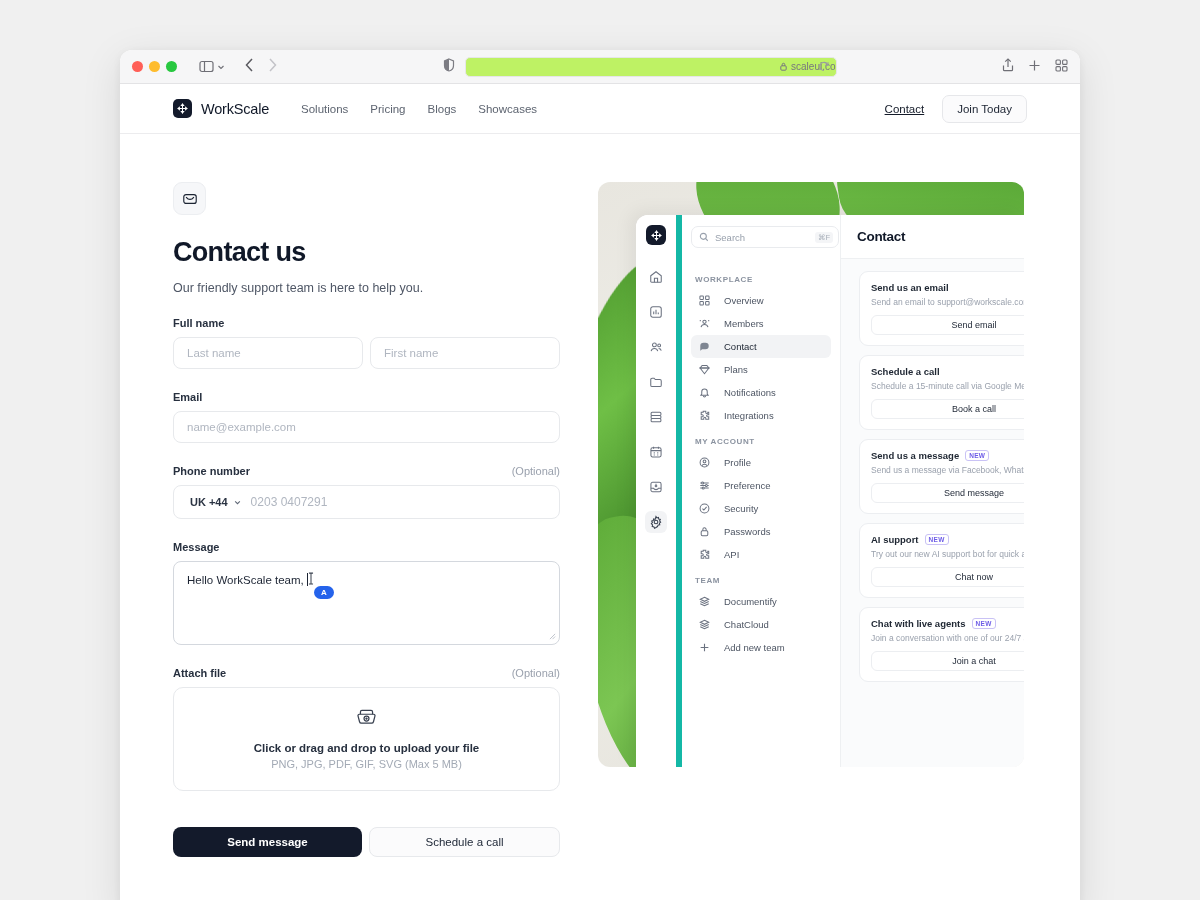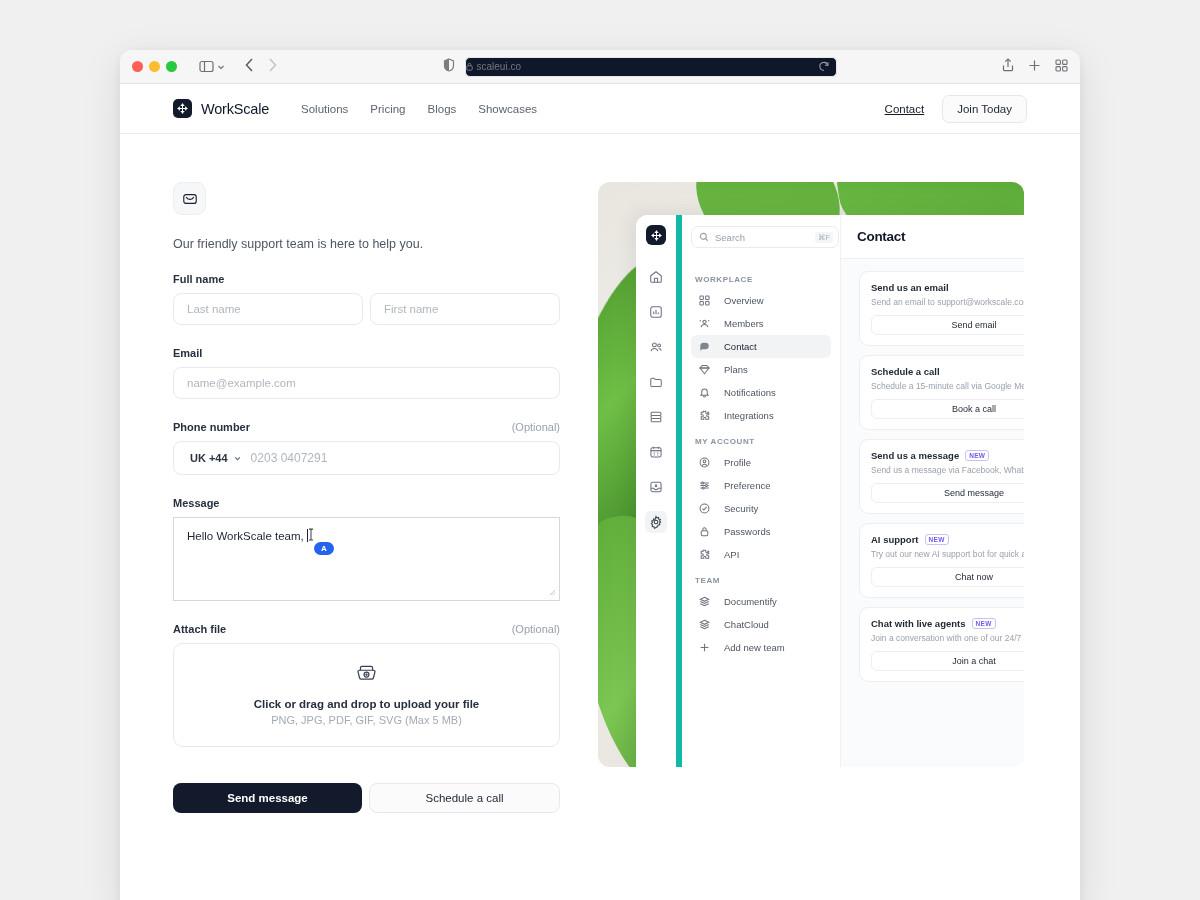--- a/index.html
+++ b/index.html
@@ -28,23 +28,23 @@
   .lights { display: flex; gap: 6px; align-items: center; }
   .light { width: 11px; height: 11px; border-radius: 50%; }
   .l-red { background: #ff5f57; } .l-yel { background: #febc2e; } .l-grn { background: #28c840; }
   .sidebar-toggle { display: flex; align-items: center; gap: 3px; margin-left: 12px; color:#6f6f76; }
   .navarrows { display: flex; align-items: center; gap: 14px; margin-left: 10px; }
   .nav-back { color: #5b5b61; } .nav-fwd { color: #c3c3c8; }
 
   .urlwrap { flex: 1; display: flex; align-items: center; justify-content: center; gap: 10px; }
   .shield { color: #7c7c83; }
   .urlbar {
-    width: 372px; height: 20px; background: #0f172a;
+    width: 372px; height: 20px; background: #bef264;
     border: 1px solid #e6e6e8; border-radius: 5px;
-    display: flex; align-items: center; justify-content: flex-start;
+    display: flex; align-items: center; justify-content: flex-end;
     position: relative;
   }
   .url-text {
     font-size: 10px; color: #77777e; display: flex; align-items: center; gap: 4px;
   }
   .reload { position: absolute; right: 7px; color: #9a9aa1; }
   .chrome-right { display: flex; align-items: center; gap: 14px; color: #6f6f76; }
 
   
   .site-header {
@@ -93,21 +93,21 @@
   .name-row .input { flex: 1; }
 
   .phone { display: flex; align-items: center; padding: 0; height: 34px; }
   .cc {
     display: flex; align-items: center; gap: 6px;
     padding: 0 10px 0 16px; font-size: 11px; font-weight: 700; color: #2a3342;
   }
   .phone-val { font-size: 12px; color: #b0b6c0; }
 
   .textarea {
-    height: 84px; border: 1px solid #d4d8de; border-radius: 0; background: #fff;
+    height: 84px; border: 1px solid #d4d8de; border-radius: 8px; background: #fff;
     padding: 11px 13px; position: relative;
   }
   .ta-line { font-size: 11.5px; color: #1c2433; display: flex; align-items: center; }
   .caret { display: inline-block; width: 1px; height: 13px; background: #1c2433; margin-left: 3px; }
   .ibeam { position: absolute; left: 133px; top: 9px; color: #3b4250; }
   .avatar-pill {
     position: absolute; left: 140px; top: 24px;
     background: #2563eb; color: #fff; border-radius: 9px;
     font-size: 8px; font-weight: 700; padding: 2px 7px;
     display: flex; align-items: center; justify-content: center;
@@ -325,20 +325,21 @@
 
     <div class="page">
 
       <div class="form-col">
         <div class="mail-badge">
           <svg width="16" height="16" viewBox="0 0 18 18" fill="none" stroke="#1c2433" stroke-width="1.3">
             <rect x="2" y="4" width="14" height="10" rx="2.6"></rect>
               <path d="M4.6 6.8c1.5 1.9 2.9 2.7 4.4 2.7s2.9-.8 4.4-2.7"></path>
           </svg>
         </div>
+        <div class="h1">Contact us</div>
         <div class="sub">Our friendly support team is here to help you.</div>
 
         <div class="field">
           <div class="lbl-row">
             <span class="lbl">Full name</span>
           </div>
           <div class="name-row">
             <div class="input">Last name</div>
             <div class="input">First name</div>
           </div>

